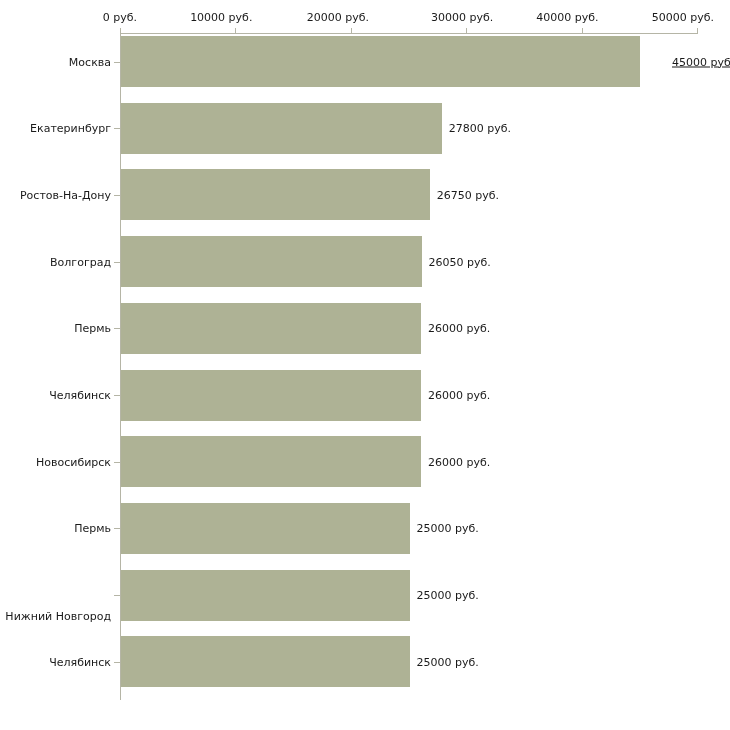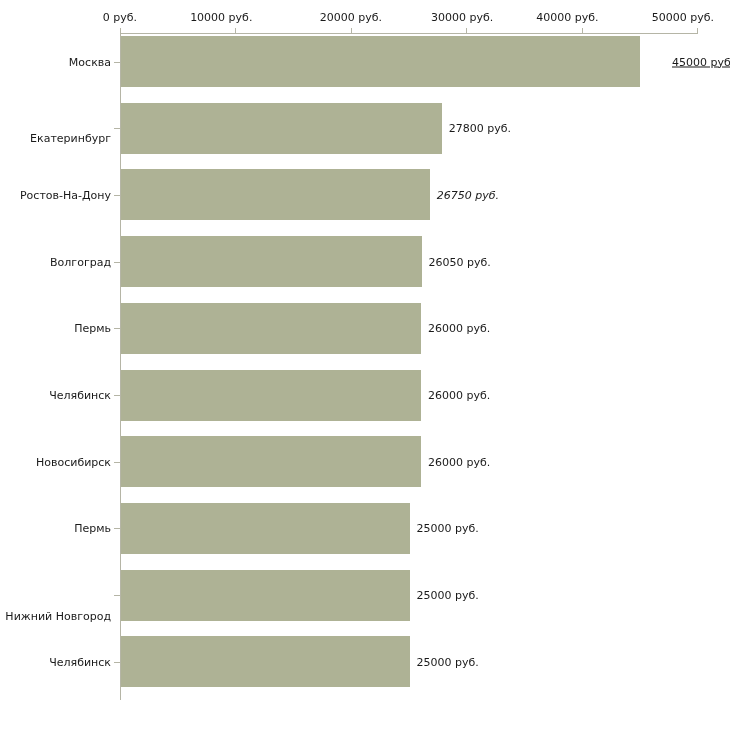--- a/index.html
+++ b/index.html
@@ -93,33 +93,33 @@
 
   <div class="axis-line"></div>
   <div class="axis-left-line"></div>
 
   <div id="xticks-layer">
       <div class="xtick" style="left: 120px;"></div>
       <div class="xtick-label" style="left: 137px;">0 руб.</div>
       <div class="xtick" style="left: 235.4px;"></div>
       <div class="xtick-label" style="left: 252.4px;">10000 руб.</div>
       <div class="xtick" style="left: 350.8px;"></div>
-      <div class="xtick-label" style="left: 382px;">20000 руб.</div>
+      <div class="xtick-label" style="left: 369px;">20000 руб.</div>
       <div class="xtick" style="left: 466.2px;"></div>
       <div class="xtick-label" style="left: 483.2px; margin-left: 10px;">30000 руб.</div>
       <div class="xtick" style="left: 581.6px;"></div>
       <div class="xtick-label" style="left: 598.6px;">40000 руб.</div>
       <div class="xtick" style="left: 697px;"></div>
       <div class="xtick-label" style="left: 714px;">50000 руб.</div>
     </div>
   <div id="yticks-layer">
       <div class="ytick" style="top: 62px;"></div>
       <div class="cat-label" style="top: 61.5px;">Москва</div>
       <div class="ytick" style="top: 128px;"></div>
-      <div class="cat-label" style="top: 128.2px; margin-top: 10px;">Екатеринбург</div>
+      <div class="cat-label" style="top: 128.2px;">Екатеринбург</div>
       <div class="ytick" style="top: 195px;"></div>
       <div class="cat-label" style="top: 194.9px;">Ростов-На-Дону</div>
       <div class="ytick" style="top: 262px;"></div>
       <div class="cat-label" style="top: 261.6px;">Волгоград</div>
       <div class="ytick" style="top: 328px;"></div>
       <div class="cat-label" style="top: 328.3px; margin-left: 36px;">Пермь</div>
       <div class="ytick" style="top: 395px;"></div>
       <div class="cat-label" style="top: 395px;">Челябинск</div>
       <div class="ytick" style="top: 462px;"></div>
       <div class="cat-label" style="top: 461.7px;">Новосибирск</div>
@@ -129,21 +129,21 @@
       <div class="cat-label" style="top: 595.1px; margin-top: 21px;">Нижний Новгород</div>
       <div class="ytick" style="top: 662px;"></div>
       <div class="cat-label" style="top: 661.8px;">Челябинск</div>
     </div>
   <div id="bars-layer">
       <div class="bar" style="left: 121px; top: 36px; width: 519.3px; height: 51px; background: rgb(174, 178, 149);"></div>
       <div class="bar-value" style="left: 672px; top: 61.5px; text-decoration: underline;">45000 руб.</div>
       <div class="bar" style="left: 121px; top: 102.7px; width: 320.812px; height: 51px; background: rgb(174, 178, 149);"></div>
       <div class="bar-value" style="left: 448.812px; top: 128.2px;">27800 руб.</div>
       <div class="bar" style="left: 121px; top: 169.4px; width: 308.695px; height: 51px; background: rgb(174, 178, 149);"></div>
-      <div class="bar-value" style="left: 436.695px; top: 194.9px; font-style: italic;">26750 руб.</div>
+      <div class="bar-value" style="left: 436.695px; top: 194.9px;">26750 руб.</div>
       <div class="bar" style="left: 121px; top: 236.1px; width: 300.617px; height: 51px; background: rgb(174, 178, 149);"></div>
       <div class="bar-value" style="left: 428.617px; top: 261.6px;">26050 руб.</div>
       <div class="bar" style="left: 121px; top: 302.8px; width: 300.04px; height: 51px; background: rgb(174, 178, 149);"></div>
       <div class="bar-value" style="left: 428.04px; top: 328.3px;">26000 руб.</div>
       <div class="bar" style="left: 121px; top: 369.5px; width: 300.04px; height: 51px; background: rgb(174, 178, 149);"></div>
       <div class="bar-value" style="left: 428.04px; top: 395px;">26000 руб.</div>
       <div class="bar" style="left: 121px; top: 436.2px; width: 300.04px; height: 51px; background: rgb(174, 178, 149);"></div>
       <div class="bar-value" style="left: 428.04px; top: 461.7px;">26000 руб.</div>
       <div class="bar" style="left: 121px; top: 502.9px; width: 288.5px; height: 51px; background: rgb(174, 178, 149);"></div>
       <div class="bar-value" style="left: 416.5px; top: 528.4px;">25000 руб.</div>

